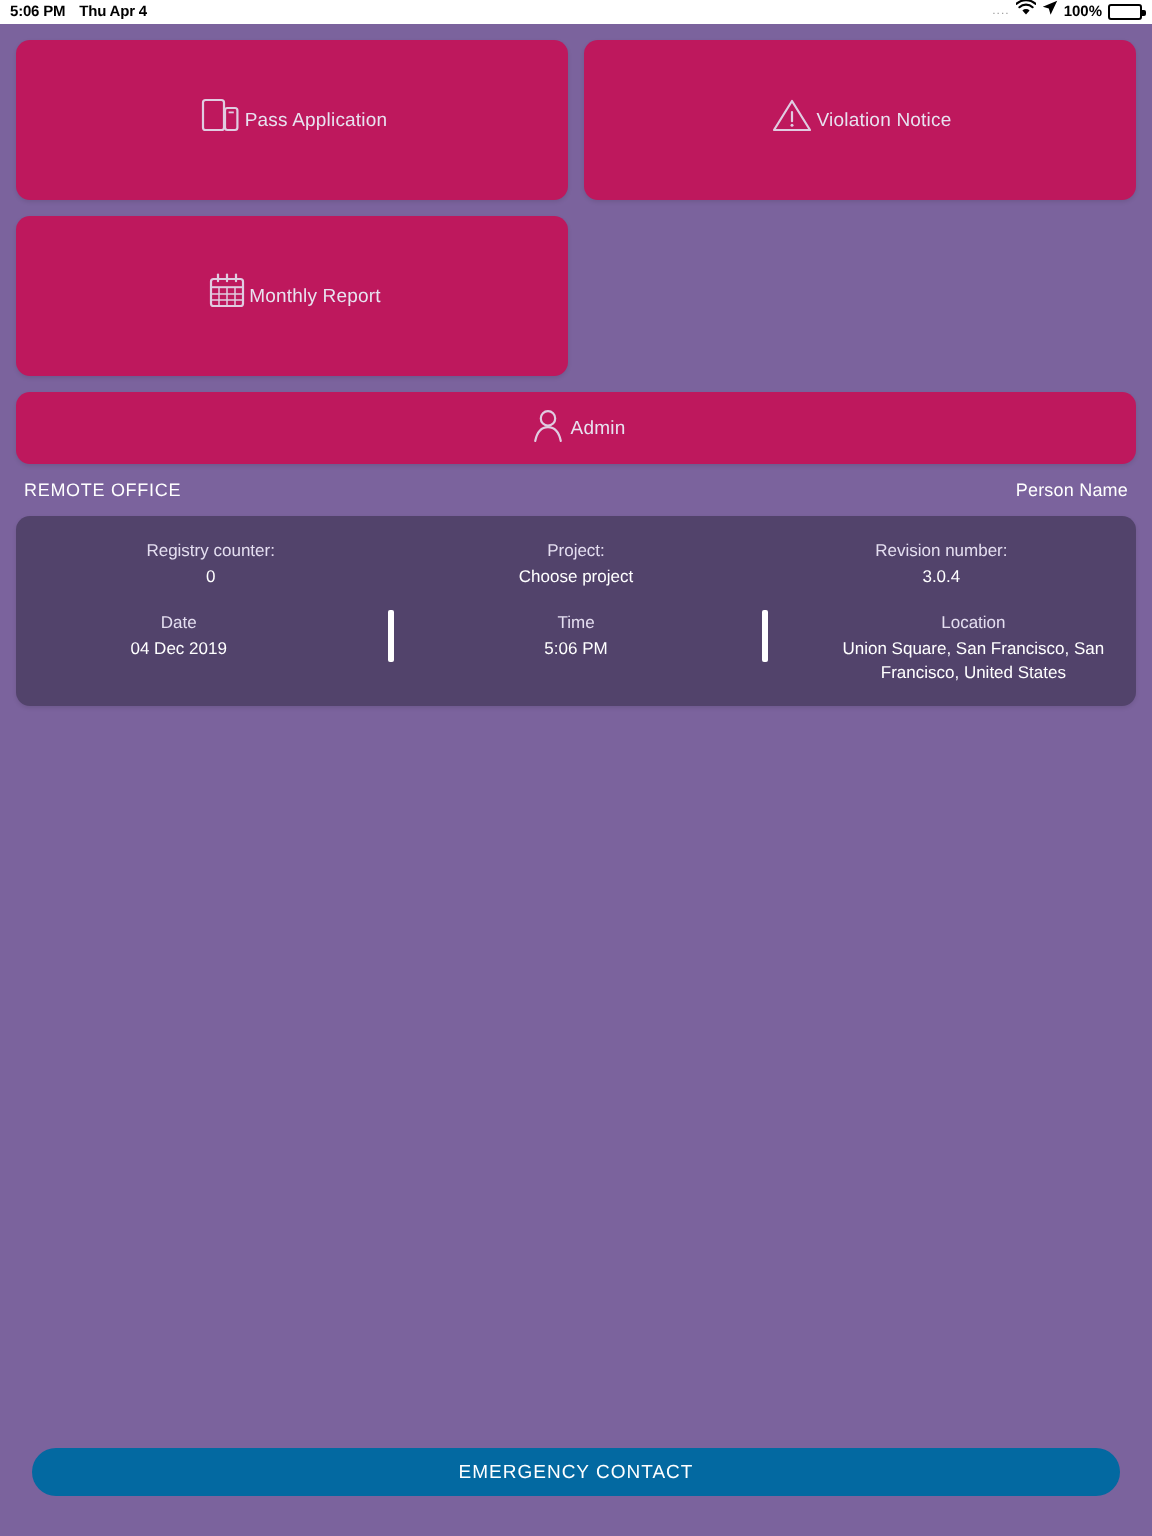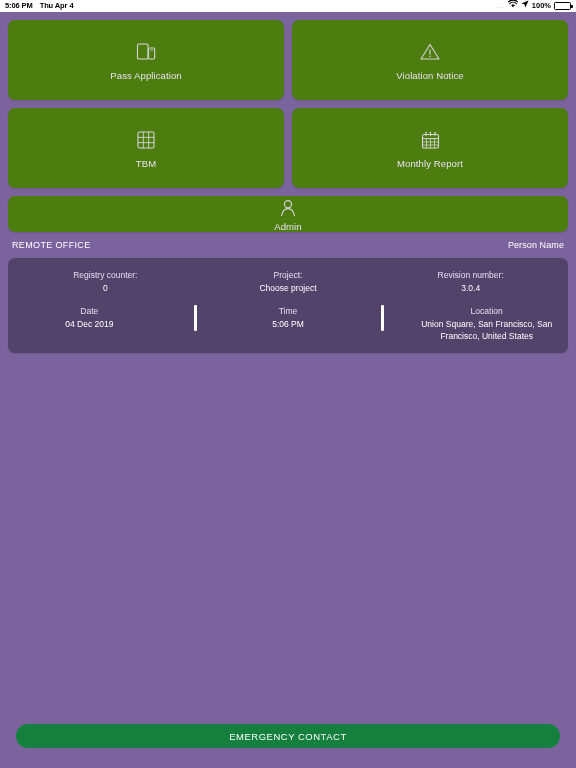--- a/index.html
+++ b/index.html
@@ -63,24 +63,24 @@
   }
 
   
   .tiles {
     padding: 8px 8px 0 8px;
     display: flex;
     flex-wrap: wrap;
     gap: 8px;
   }
   .tile {
-    background: #4d7c0f;
+    background: #be185d;
     border-radius: 7px;
     display: flex;
-    flex-direction: column;
+    flex-direction: row;
     align-items: center;
     justify-content: center;
     cursor: pointer;
     user-select: none;
     box-shadow: 0 1px 2px rgba(0,0,0,0.10);
   }
   .tile.half { width: calc(50% - 4px); height: 80px; }
   .tile.full { width: 100%; height: 36px; }
   .tile-icon {
     height: 26px;
@@ -150,21 +150,21 @@
   }
   .sep.s1 { left: 186px; }
   .sep.s2 { left: 373px; }
 
   
   .spacer { flex: 1 1 auto; }
   .emergency-wrap { padding: 0 16px 20px 16px; }
   .emergency-btn {
     width: 100%;
     height: 24px;
-    background: #15803d;
+    background: #0369a1;
     border: none;
     border-radius: 12px;
     color: #ffffff;
     font-family: "Liberation Sans", sans-serif;
     font-size: 9.5px;
     letter-spacing: 0.5px;
     cursor: pointer;
     display: flex;
     align-items: center;
     justify-content: center;
@@ -216,32 +216,20 @@
       <div class="tile-icon">
         <svg width="24" height="24" viewBox="0 0 24 24">
           <path d="M12 4.5 L21 19 L3 19 Z" fill="none" stroke="#e3dced" stroke-width="1.1" stroke-linejoin="round"></path>
           <line x1="12" y1="10" x2="12" y2="14.6" stroke="#e3dced" stroke-width="1.1" stroke-linecap="round"></line>
           <circle cx="12" cy="16.6" r="0.75" fill="#e3dced"></circle>
         </svg>
       </div>
       <div class="tile-label">Violation Notice</div>
     </div>
 
-    <div class="tile half">
-      <div class="tile-icon">
-        <svg width="22" height="22" viewBox="0 0 22 22">
-          <rect x="3" y="3" width="16" height="16" rx="1.6" fill="none" stroke="#e3dced" stroke-width="1.1"></rect>
-          <line x1="8.33" y1="3" x2="8.33" y2="19" stroke="#e3dced" stroke-width="0.9"></line>
-          <line x1="13.66" y1="3" x2="13.66" y2="19" stroke="#e3dced" stroke-width="0.9"></line>
-          <line x1="3" y1="8.33" x2="19" y2="8.33" stroke="#e3dced" stroke-width="0.9"></line>
-          <line x1="3" y1="13.66" x2="19" y2="13.66" stroke="#e3dced" stroke-width="0.9"></line>
-        </svg>
-      </div>
-      <div class="tile-label">TBM</div>
-    </div>
 
     <div class="tile half">
       <div class="tile-icon">
         <svg width="23" height="23" viewBox="0 0 23 23">
           <rect x="3.5" y="5.5" width="16" height="13.5" rx="1.3" fill="none" stroke="#e3dced" stroke-width="1.1"></rect>
           <line x1="3.5" y1="9.6" x2="19.5" y2="9.6" stroke="#e3dced" stroke-width="1"></line>
           <line x1="7" y1="3.3" x2="7" y2="6.6" stroke="#e3dced" stroke-width="1.1" stroke-linecap="round"></line>
           <line x1="11.5" y1="3.3" x2="11.5" y2="6.6" stroke="#e3dced" stroke-width="1.1" stroke-linecap="round"></line>
           <line x1="16" y1="3.3" x2="16" y2="6.6" stroke="#e3dced" stroke-width="1.1" stroke-linecap="round"></line>
           <line x1="7.5" y1="9.6" x2="7.5" y2="19" stroke="#e3dced" stroke-width="0.75"></line>

